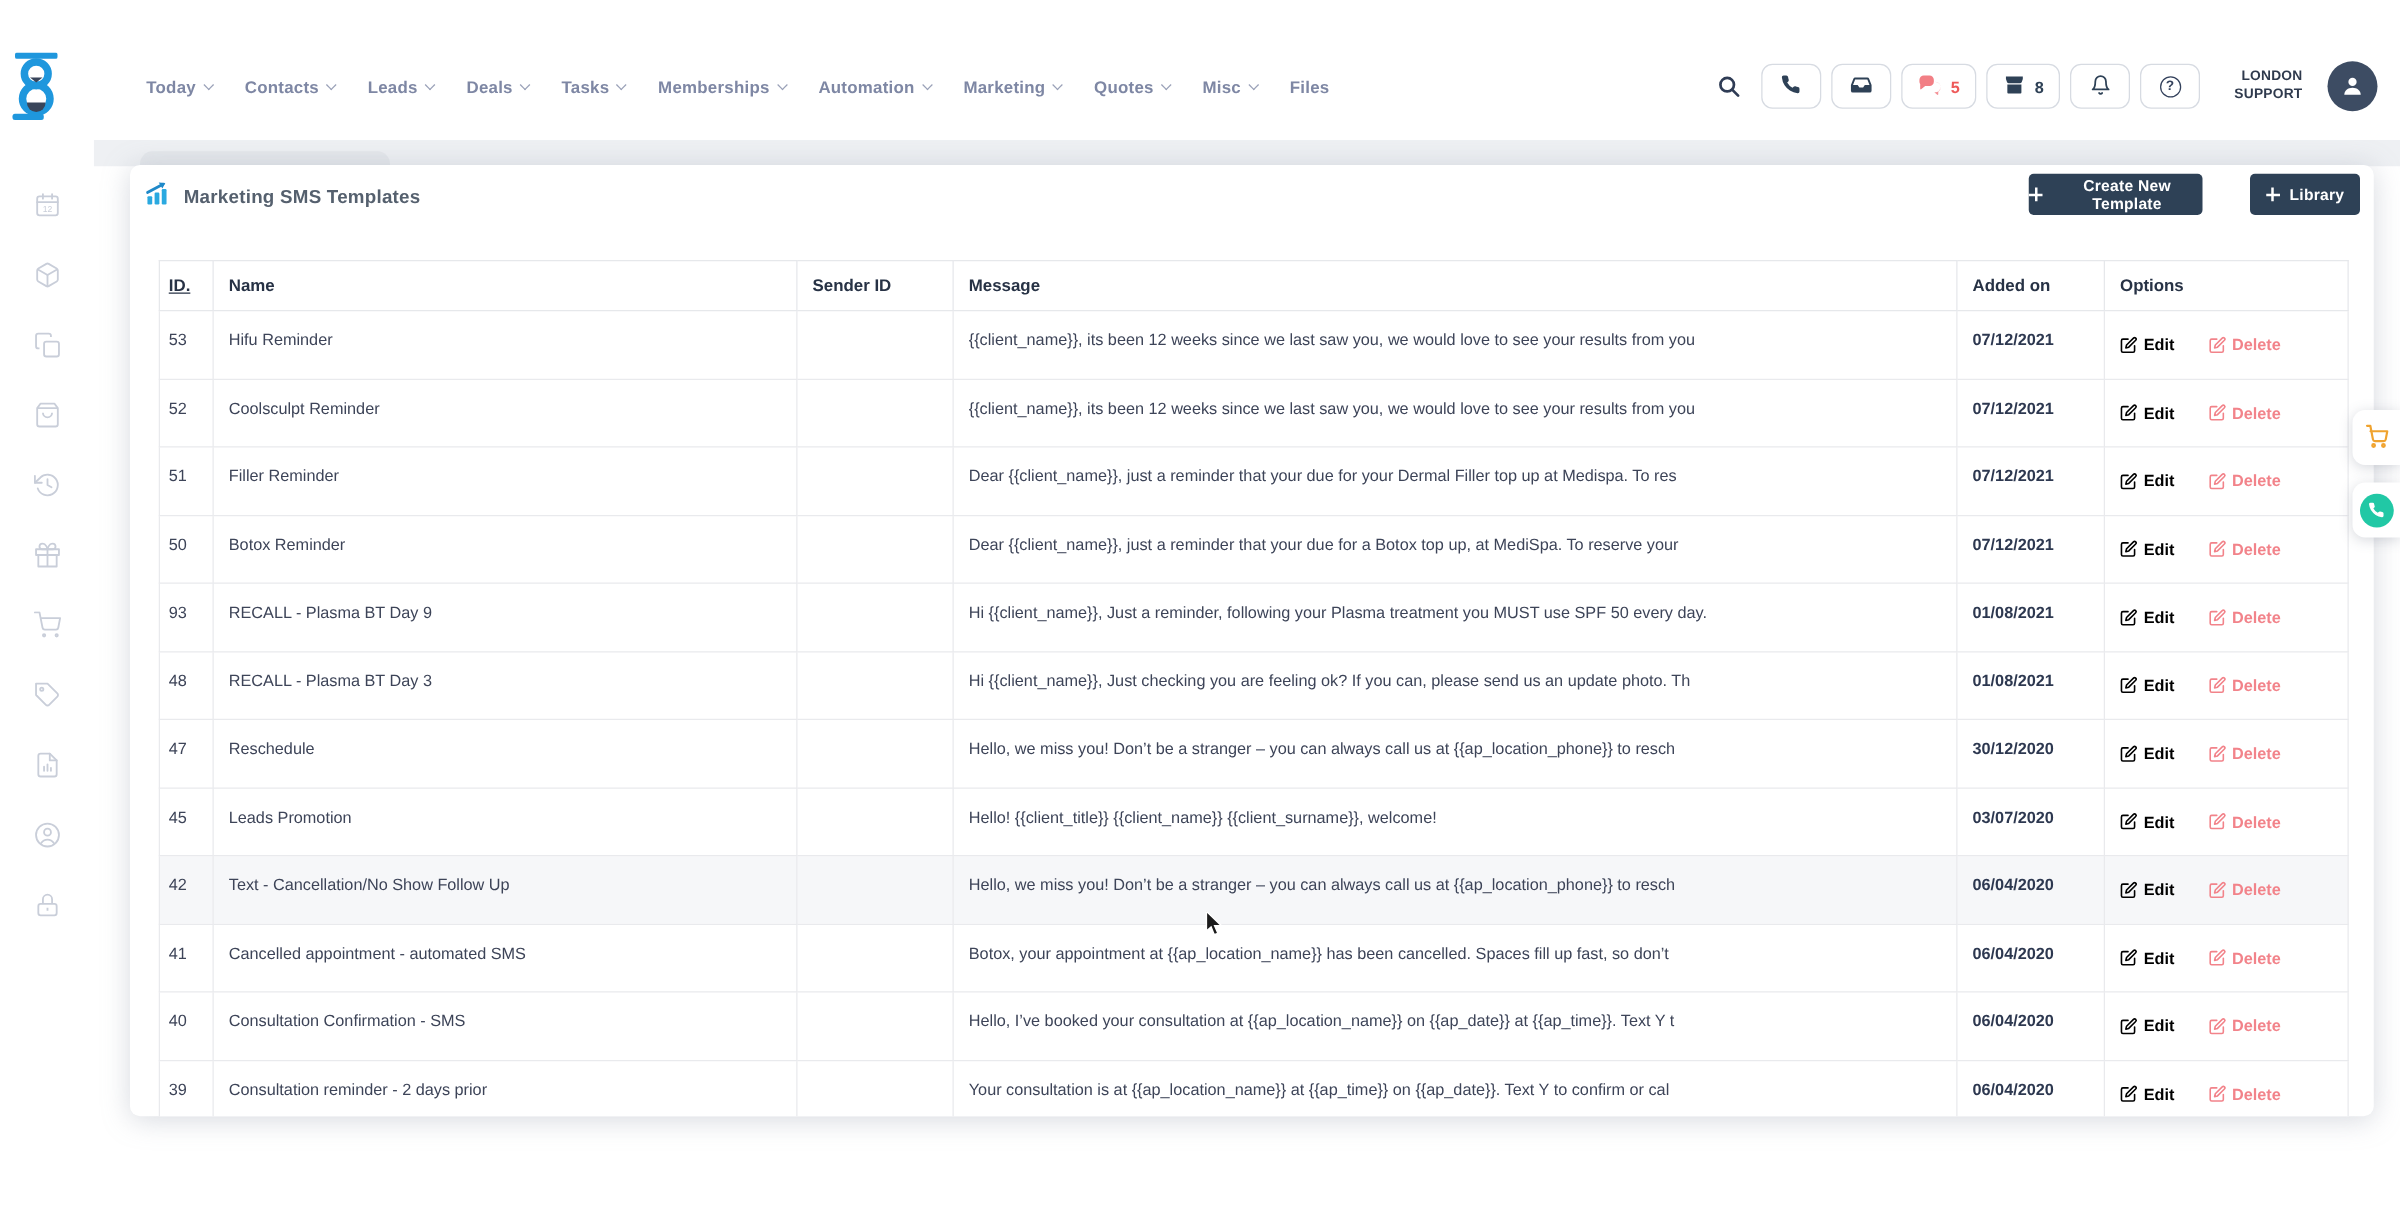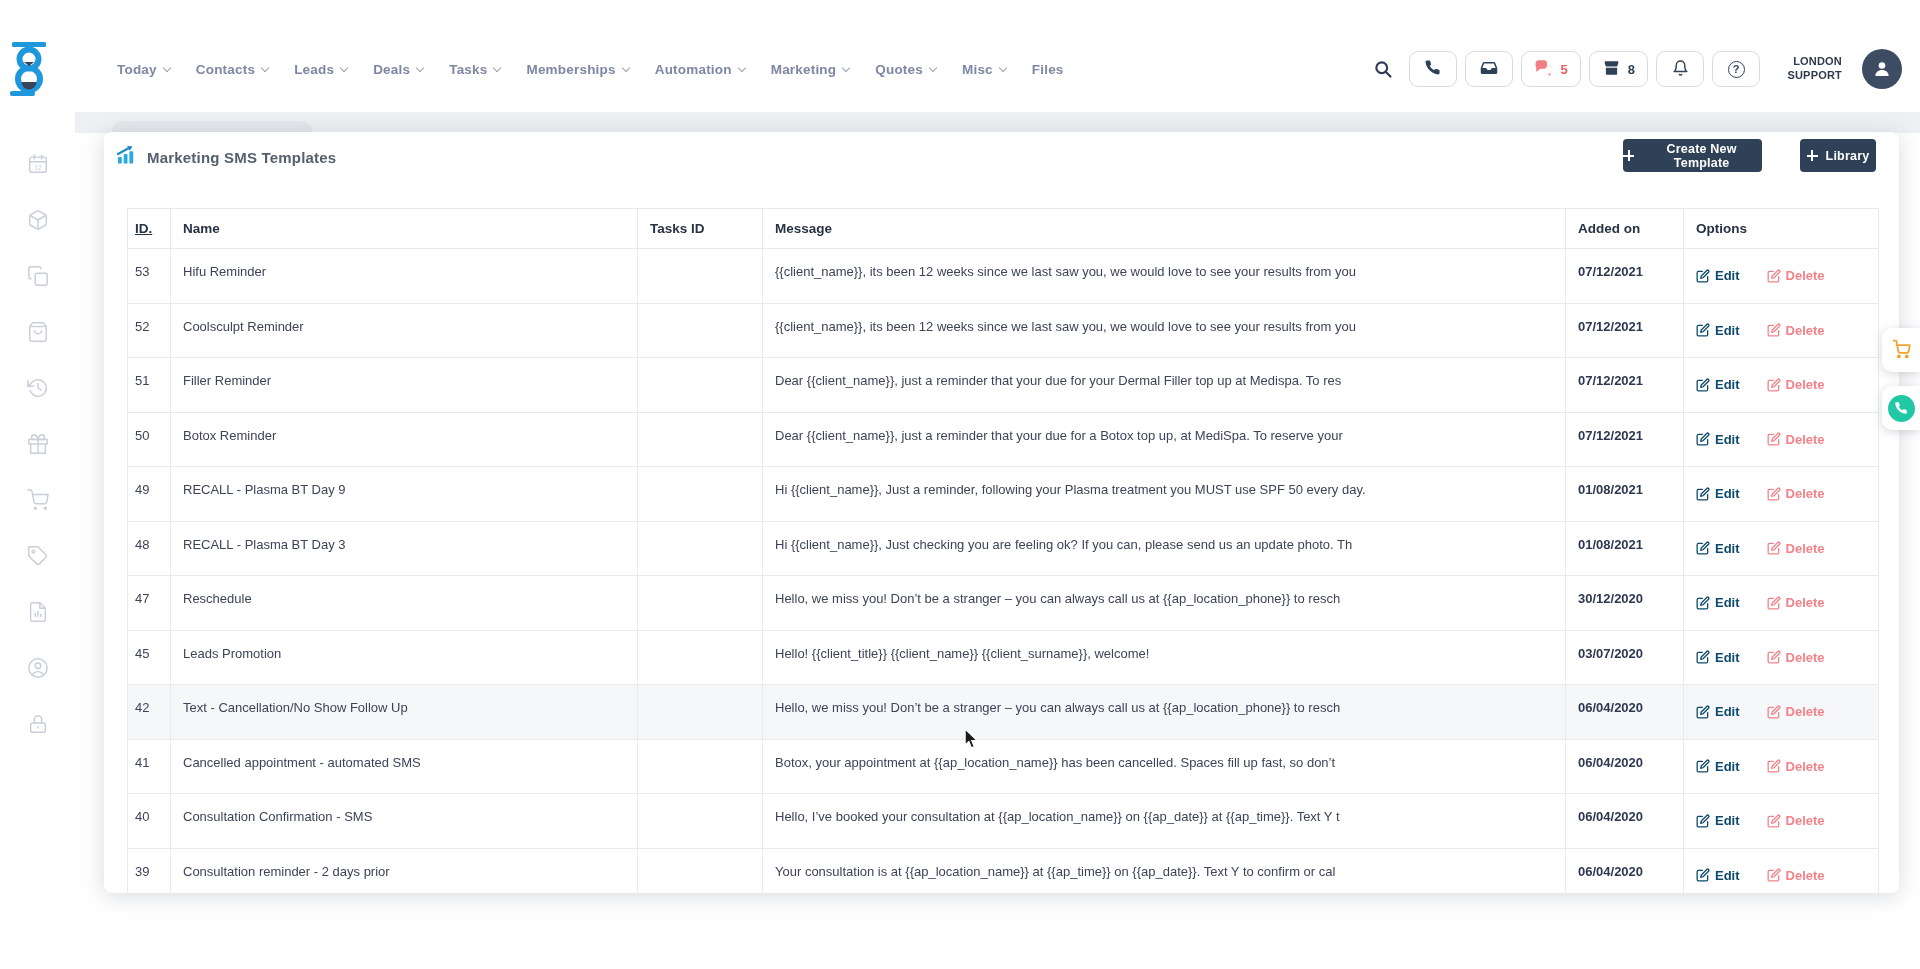--- a/index.html
+++ b/index.html
@@ -39,38 +39,38 @@
   .gray-band { position:absolute; left:75px; top:112px; right:0; height:21px; background:#eef0f3; z-index:1; }
   .card-tab { position:absolute; left:112px; top:121px; width:200px; height:16px; background:#e4e7eb; border-radius:10px 10px 0 0; z-index:1; }
   .card { position:absolute; left:104px; top:132px; width:1795px; height:761px; background:#fff; border-radius:8px;
           box-shadow:0 3px 22px rgba(140,150,165,.35); overflow:hidden; z-index:2; }
   .card-header { position:absolute; left:0; top:0; right:0; height:42px; display:flex; align-items:center; padding:8px 0 0 13px; }
   .page-title { font-size:15px; font-weight:700; color:#55606e; margin-left:9px; letter-spacing:.2px; }
   .btn-dark { position:absolute; top:139px; height:33px; background:#2e4156; color:#fff; border:none; border-radius:4px;
               display:flex; align-items:center; justify-content:center; gap:8px; font-family:inherit;
               font-size:12.5px; font-weight:700; cursor:pointer; z-index:4; letter-spacing:.2px; }
   .btn-create { left:1623px; width:139px; }
-  .btn-library { left:1800px; width:76px;justify-content:center; }
+  .btn-library { left:1800px; width:88px;justify-content:center; }
   .plus { position:relative; width:11px; height:11px; display:inline-block; }
   .plus::before { content:""; position:absolute; left:0; top:4.5px; width:11px; height:2px; background:#fff; }
   .plus::after  { content:""; position:absolute; left:4.5px; top:0; width:2px; height:11px; background:#fff; }
   
   table { position:absolute; left:23px; top:76px; width:1751px; border-collapse:collapse; table-layout:fixed; }
   th { height:40px; text-align:left; font-size:13.5px; font-weight:700; color:#273245; padding:0 8px 0 12px;
        border:1px solid #e6e8eb; background:#fff; }
   th.c-id { padding-left:7px;text-decoration:underline; }
   tr.data-row { height:54.5px;margin-left:24px; }
   td { vertical-align:top; padding:15px 10px 0 12px; font-size:13px; color:#3d4458; border:1px solid #e9eaed; background:#fff; }
   td.c-id { padding-left:7px; }
   td.c-date { font-weight:700; color:#2d3850; }
   td.c-opt { padding-top:19px; white-space:nowrap; }
   tr.hovered td { background:#f6f7f9; }
   .lnk { display:inline-flex; align-items:center; gap:5px; font-size:13px; font-weight:600; cursor:pointer; text-decoration:none; }
   .lnk svg { width:14px; height:14px; }
-  .lnk-edit { color:#0c4a6e; margin-right:27px; }
+  .lnk-edit { color:#000000; margin-right:27px; }
   .lnk-del  { color:#f2838a; }
   
   .float-btn { position:absolute; right:0; width:38px; height:44px; background:#fff; border:none; border-radius:10px 0 0 10px;
                box-shadow:0 2px 10px rgba(90,100,120,.25); display:flex; align-items:center; justify-content:center; cursor:pointer; z-index:7; }
   .float-cart { top:328px; color:#f0a32f; }
   .float-wa { top:386px; }
   .wa-circle { width:27px; height:27px; border-radius:50%; background:#21c8a5; display:flex; align-items:center; justify-content:center; }
   
   .cursor { position:absolute; left:963px; top:729px; z-index:9; pointer-events:none; }
 </style>
@@ -311,21 +311,21 @@
         <col style="width:467px">
         <col style="width:125px">
       <col style="width:803px">
         <col style="width:118px">
         <col style="width:195px">
     </colgroup>
     <thead>
         <tr id="table-head-row">
           <th class="c-id">ID.</th>
           <th class="c-name">Name</th>
-          <th class="c-sender">Tasks ID</th>
+          <th class="c-sender">Sender ID</th>
           <th class="c-message">Message</th>
           <th class="c-date">Added on</th>
           <th class="c-opt">Options</th>
         </tr>
       </thead>
     <tbody id="table-body">
         <tr class="data-row">
           <td class="c-id">53</td>
           <td class="c-name">Hifu Reminder</td>
           <td class="c-sender"></td>
@@ -415,21 +415,21 @@
               <span style="display: inline-flex;">
                 <svg viewBox="0 0 24 24" fill="none" stroke="currentColor" stroke-width="2.2" stroke-linecap="round" stroke-linejoin="round">
                   <path d="M11 4H4a2 2 0 0 0-2 2v14a2 2 0 0 0 2 2h14a2 2 0 0 0 2-2v-7"></path>
                   <path d="M18.5 2.5a2.121 2.121 0 0 1 3 3L12 15l-4 1 1-4 9.5-9.5z"></path>
                 </svg>
               </span>
               <span>Delete</span>
             </a></td>
         </tr>
         <tr class="data-row">
-          <td class="c-id">49</td>
+          <td class="c-id">93</td>
           <td class="c-name">RECALL - Plasma BT Day 9</td>
           <td class="c-sender"></td>
           <td class="c-msg">Hi {{client_name}}, Just a reminder, following your Plasma treatment you MUST use SPF 50 every day.</td>
           <td class="c-date">01/08/2021</td>
           <td class="c-opt"><a class="lnk lnk-edit">
               <span style="display: inline-flex;">
                 <svg viewBox="0 0 24 24" fill="none" stroke="currentColor" stroke-width="2.2" stroke-linecap="round" stroke-linejoin="round">
                   <path d="M11 4H4a2 2 0 0 0-2 2v14a2 2 0 0 0 2 2h14a2 2 0 0 0 2-2v-7"></path>
                   <path d="M18.5 2.5a2.121 2.121 0 0 1 3 3L12 15l-4 1 1-4 9.5-9.5z"></path>
                 </svg>

